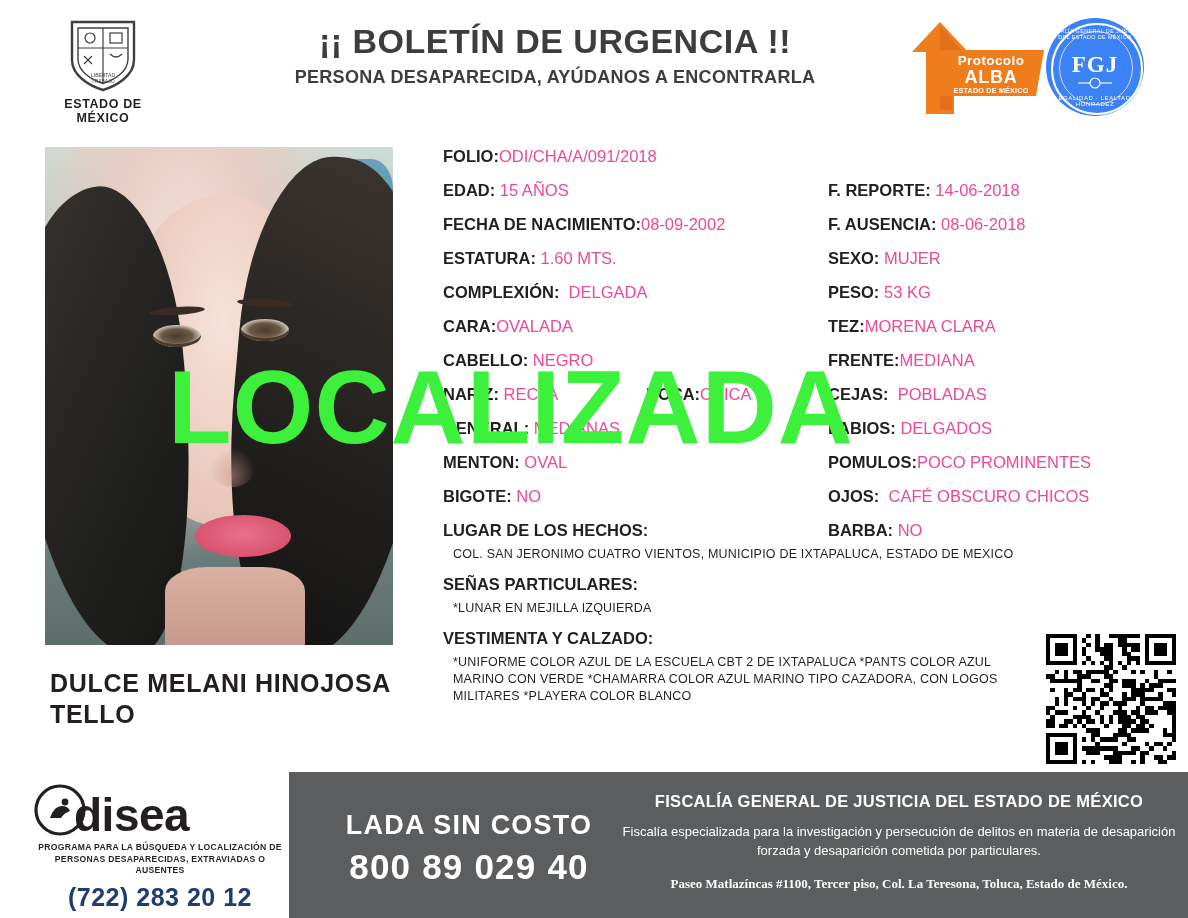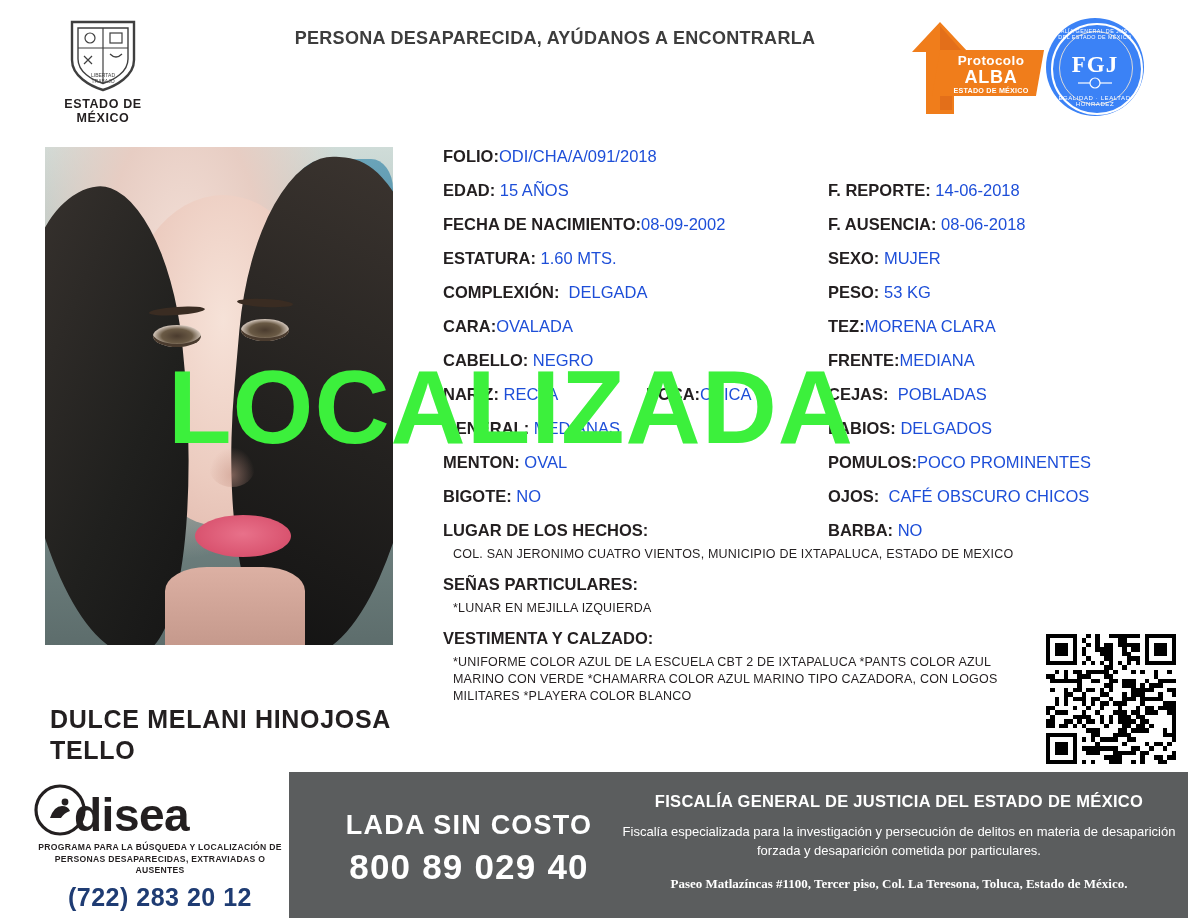--- a/index.html
+++ b/index.html
@@ -256,21 +256,20 @@
   .photo-name {
     position: absolute;
     left: 50px;
     top: 668px;
     width: 400px;
     font-size: 25px;
     font-weight: bold;
     letter-spacing: 0.7px;
     line-height: 1.22;
     color: #231f20;
-    margin-top: 36px;
   }
 
   
   .fields {
     position: absolute;
     left: 443px;
     top: 140px;
     width: 720px;
     height: 510px;
   }
@@ -278,21 +277,21 @@
     position: absolute;
     font-size: 16.5px;
     line-height: 1;
     white-space: nowrap;
   }
   .frow .lab {
     font-weight: bold;
     color: #231f20;
   }
   .frow .val {
-    color: #1d4ed8;
+    color: #ec4899;
     margin-top: 22px;
   }
   .small-note {
     position: absolute;
     font-size: 12.5px;
     color: #231f20;
     line-height: 1.35;
     letter-spacing: 0.2px;
   }
 
@@ -431,20 +430,21 @@
         <path d="M20 40 l8 8 m0 -8 l-8 8" stroke="#3f3f3f" stroke-width="1.2" fill="none"></path>
         <path d="M46 38 q6 6 12 0" stroke="#3f3f3f" stroke-width="1.2" fill="none"></path>
         <text x="39" y="61" font-size="5" text-anchor="middle" fill="#3f3f3f" font-family="Liberation Sans, sans-serif">LIBERTAD</text>
         <text x="39" y="67" font-size="5" text-anchor="middle" fill="#3f3f3f" font-family="Liberation Sans, sans-serif">TRABAJO</text>
       </svg>
     </div>
     <div class="crest-label">ESTADO DE MÉXICO</div>
   </div>
 
   <div class="header-title">
+    <div class="line1">¡¡ BOLETÍN DE URGENCIA !!</div>
     <div class="line2">PERSONA DESAPARECIDA, AYÚDANOS A ENCONTRARLA</div>
   </div>
 
   <div class="protocolo-alba">
     <div class="pa-arrow">
       <svg width="70" height="92" viewBox="0 0 70 92">
         <path d="M34 0 L62 30 L48 30 L48 92 L20 92 L20 30 L6 30 Z" fill="#f07d1b"></path>
         <path d="M34 4 L56 29 L46 29 L46 88 L34 88 Z" fill="#d9641a" opacity="0.55"></path>
       </svg>
     </div>

